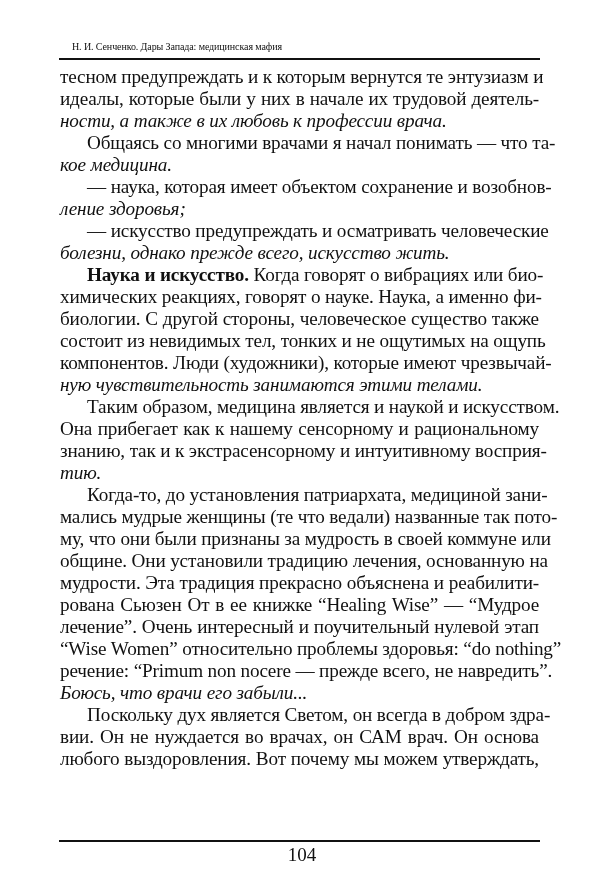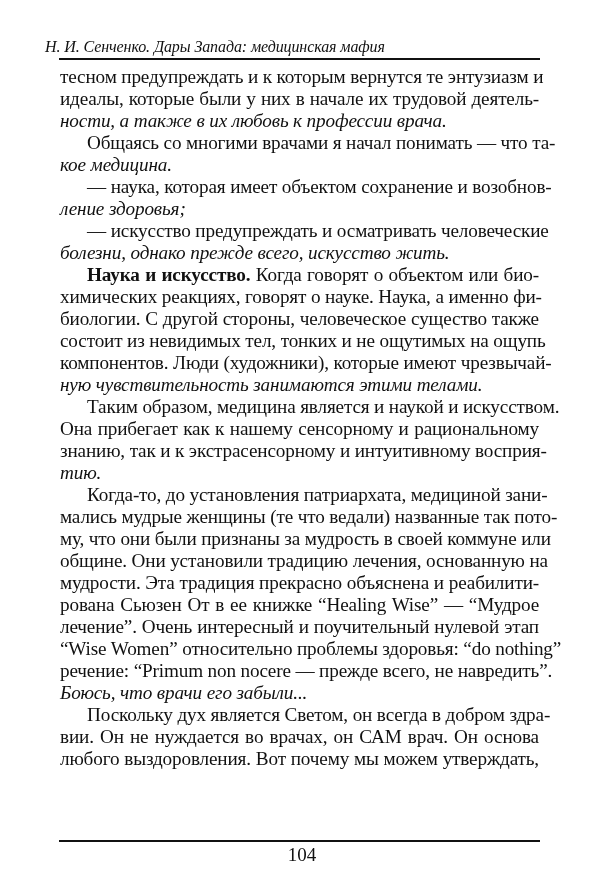--- a/index.html
+++ b/index.html
@@ -10,25 +10,24 @@
     body {
       width: 600px;
       height: 893px;
       position: relative;
       overflow: hidden;
       font-family: "Liberation Serif", "DejaVu Serif", serif;
       color: #111111;
     }
     .running-header {
       position: absolute;
-      left: 45px;
+      left: 72px;
       top: 38px;
       width: 480px;
-      font-style: italic;
-      font-size: 16px;
+      font-size: 10px;
       line-height: 18px;
       letter-spacing: -0.1px;
       white-space: nowrap;
     }
     .header-rule {
       position: absolute;
       left: 59px;
       top: 58px;
       width: 481px;
       height: 0;
@@ -88,21 +87,21 @@
 <div class="body-text">
   <span class="line indent-0"><span>тесном предупреждать и к которым вернутся те энтузиазм и</span></span>
   <span class="line"><span>идеалы, которые были у них в начале их трудовой деятель-</span></span>
   <span class="line last"><span>ности, а также в их любовь к профессии врача.</span></span>
   <span class="line indent"><span>Общаясь со многими врачами я начал понимать — что та-</span></span>
   <span class="line last"><span>кое медицина.</span></span>
   <span class="line indent"><span>— наука, которая имеет объектом сохранение и возобнов-</span></span>
   <span class="line last"><span>ление здоровья;</span></span>
   <span class="line indent"><span>— искусство предупреждать и осматривать человеческие</span></span>
   <span class="line last"><span>болезни, однако прежде всего, искусство жить.</span></span>
-  <span class="line indent"><span class="bold">Наука и искусство.</span><span> Когда говорят о объектом или био-</span></span>
+  <span class="line indent"><span class="bold">Наука и искусство.</span><span> Когда говорят о вибрациях или био-</span></span>
   <span class="line"><span>химических реакциях, говорят о науке. Наука, а именно фи-</span></span>
   <span class="line"><span>биологии. С другой стороны, человеческое существо также</span></span>
   <span class="line"><span>состоит из невидимых тел, тонких и не ощутимых на ощупь</span></span>
   <span class="line"><span>компонентов. Люди (художники), которые имеют чрезвычай-</span></span>
   <span class="line last"><span>ную чувствительность занимаются этими телами.</span></span>
   <span class="line indent"><span>Таким образом, медицина является и наукой и искусством.</span></span>
   <span class="line"><span>Она прибегает как к нашему сенсорному и рациональному</span></span>
   <span class="line"><span>знанию, так и к экстрасенсорному и интуитивному восприя-</span></span>
   <span class="line last"><span>тию.</span></span>
   <span class="line indent"><span>Когда-то, до установления патриархата, медициной зани-</span></span>

